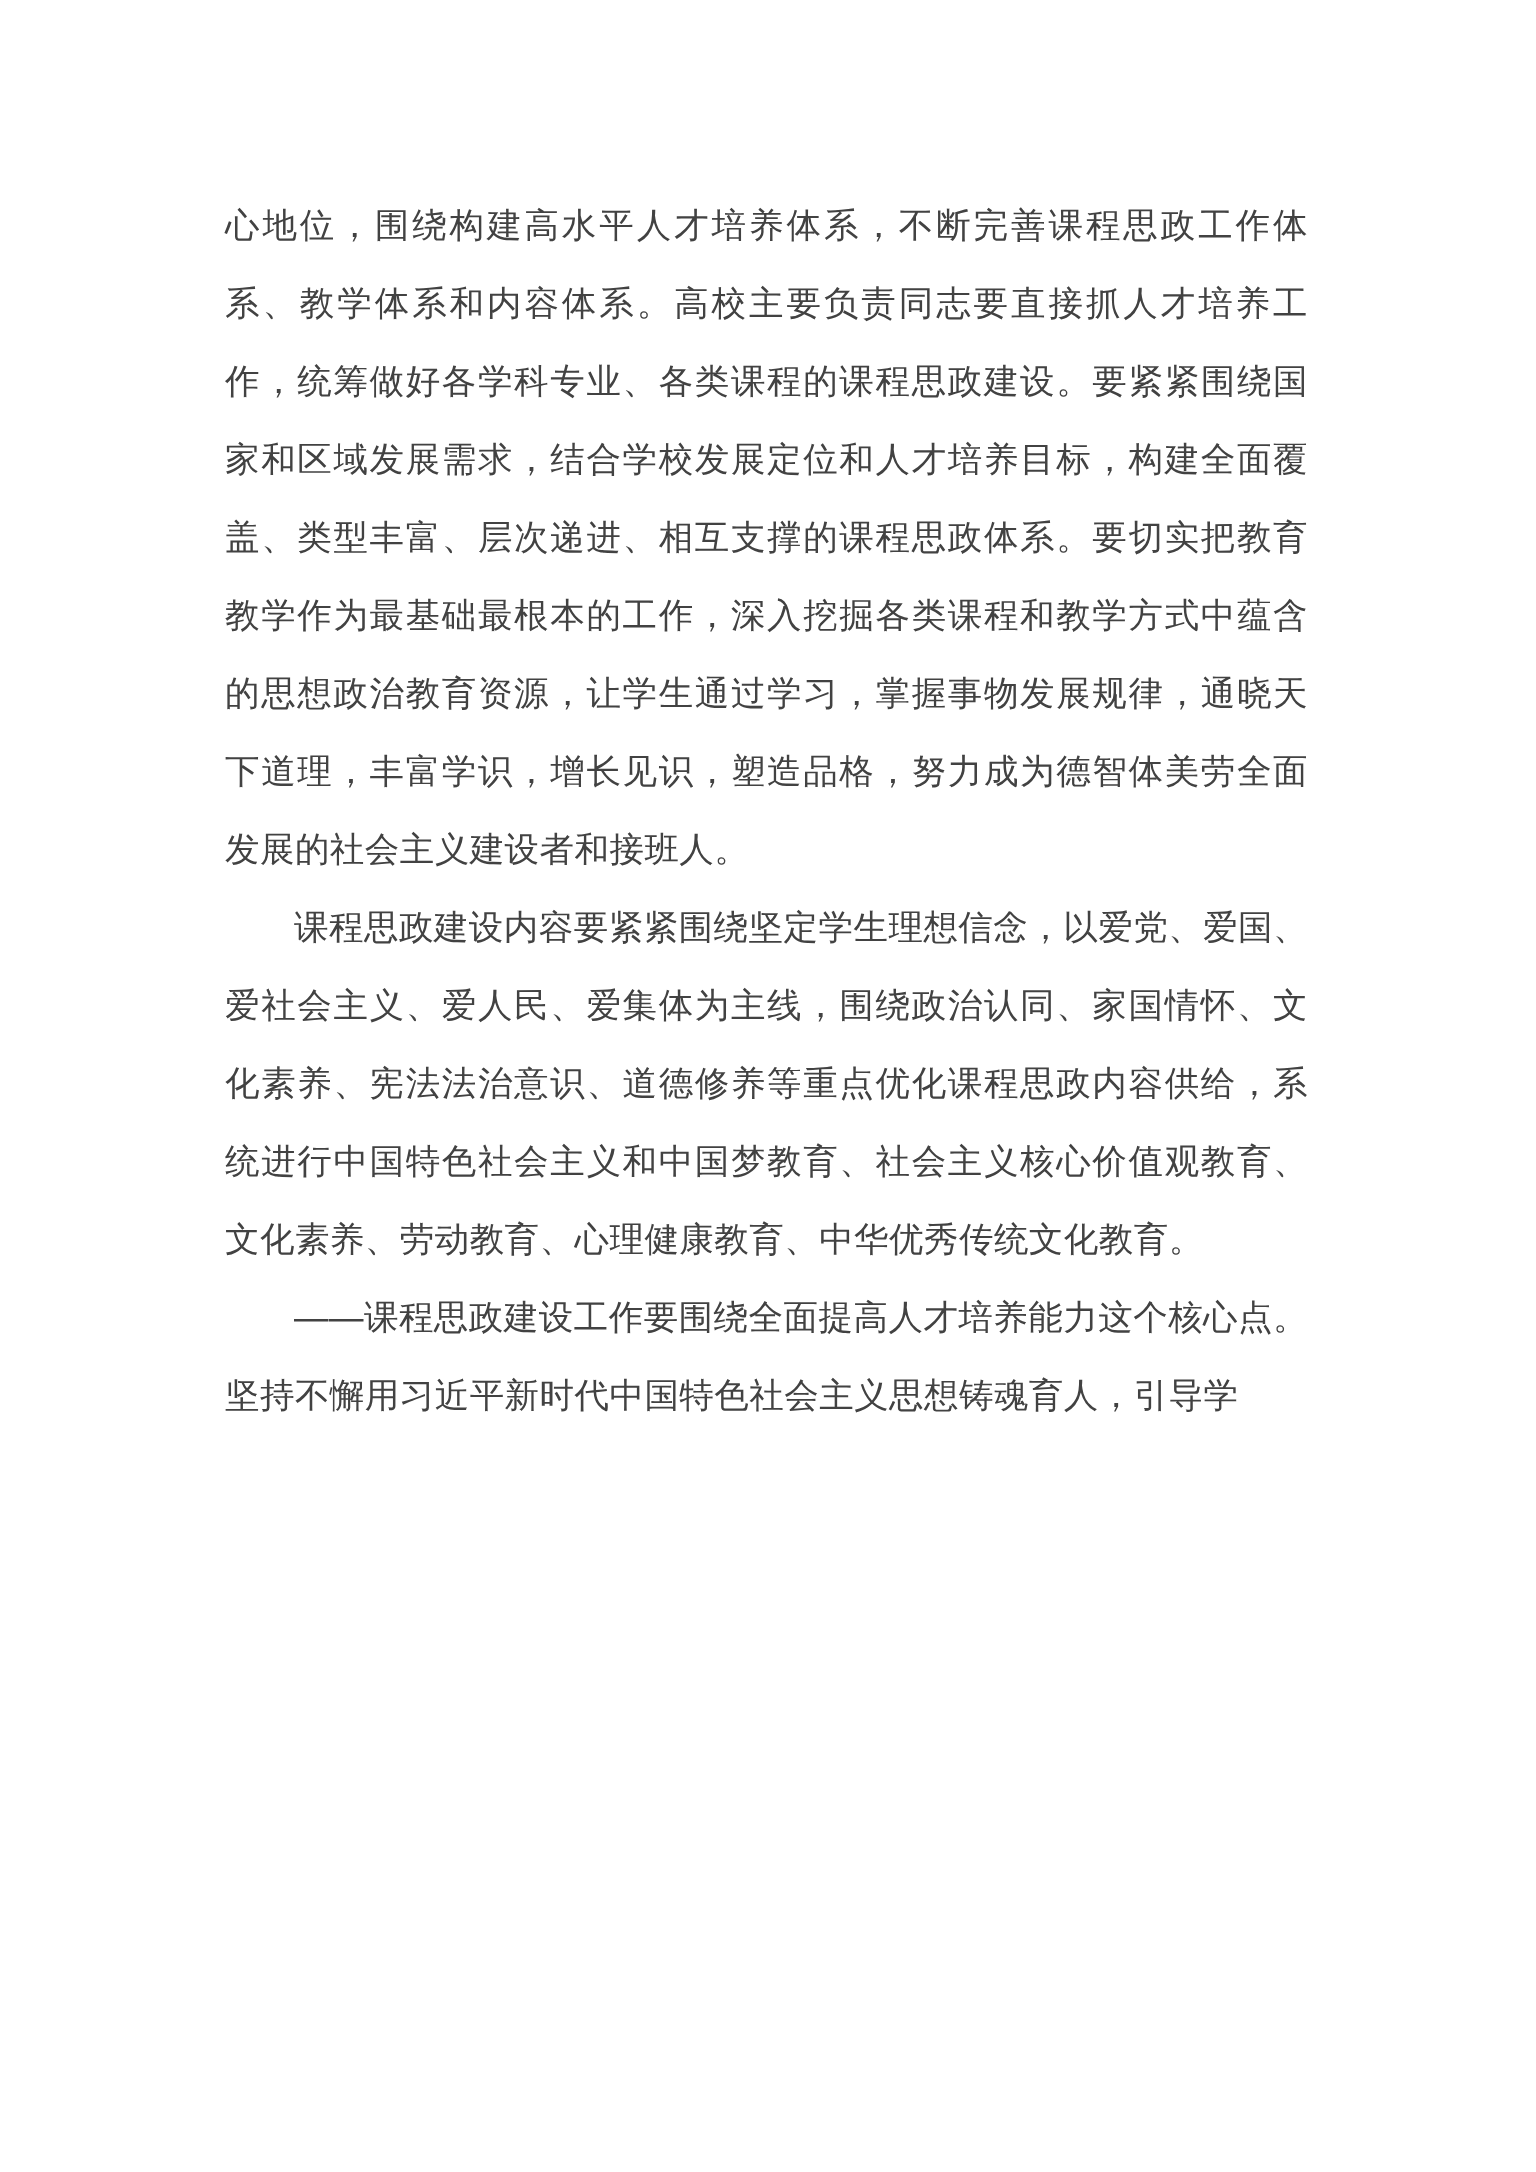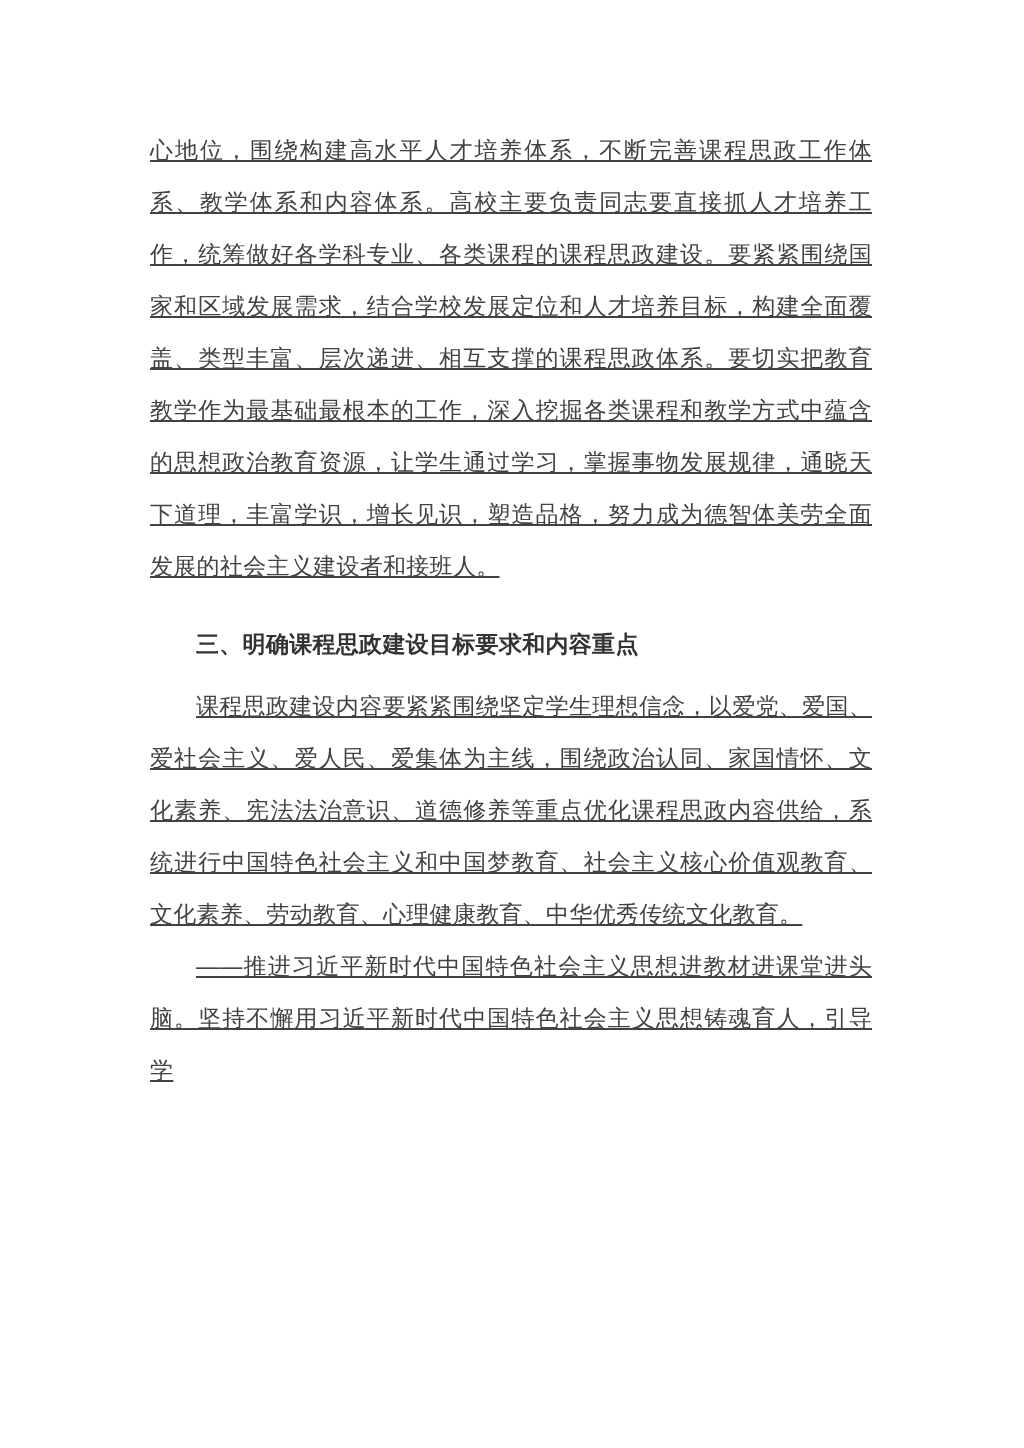--- a/index.html
+++ b/index.html
@@ -22,21 +22,20 @@
   }
   .body-para {
     margin: 0;
     font-size: 23px;
     line-height: 52px;
     color: #424242;
     text-align: justify;
     text-justify: inter-character;
     letter-spacing: 0.3px;
     word-break: break-all;
-    text-decoration: underline;
   }
   .body-para.indented {
     text-indent: 2em;
   }
   .section-heading {
     margin: 26px 0 10px 0;
     font-size: 23px;
     line-height: 52px;
     font-weight: bold;
     color: #333333;
@@ -45,20 +44,19 @@
     letter-spacing: 0.3px;
   }
 </style>
 </head>
 <body>
 
 <div class="page">
 
   <p class="body-para">心地位，围绕构建高水平人才培养体系，不断完善课程思政工作体系、教学体系和内容体系。高校主要负责同志要直接抓人才培养工作，统筹做好各学科专业、各类课程的课程思政建设。要紧紧围绕国家和区域发展需求，结合学校发展定位和人才培养目标，构建全面覆盖、类型丰富、层次递进、相互支撑的课程思政体系。要切实把教育教学作为最基础最根本的工作，深入挖掘各类课程和教学方式中蕴含的思想政治教育资源，让学生通过学习，掌握事物发展规律，通晓天下道理，丰富学识，增长见识，塑造品格，努力成为德智体美劳全面发展的社会主义建设者和接班人。</p>
 
-  <p class="section-heading">三、明确课程思政建设目标要求和内容重点</p>
 
 
   <p class="body-para indented">课程思政建设内容要紧紧围绕坚定学生理想信念，以爱党、爱国、爱社会主义、爱人民、爱集体为主线，围绕政治认同、家国情怀、文化素养、宪法法治意识、道德修养等重点优化课程思政内容供给，系统进行中国特色社会主义和中国梦教育、社会主义核心价值观教育、文化素养、劳动教育、心理健康教育、中华优秀传统文化教育。</p>
 
-  <p class="body-para indented">——推进习近平新时代中国特色社会主义思想进教材进课堂进头脑。坚持不懈用习近平新时代中国特色社会主义思想铸魂育人，引导学</p>
+  <p class="body-para indented">——课程思政建设工作要围绕全面提高人才培养能力这个核心点。坚持不懈用习近平新时代中国特色社会主义思想铸魂育人，引导学</p>
 
 </div>
 
 </body></html>

